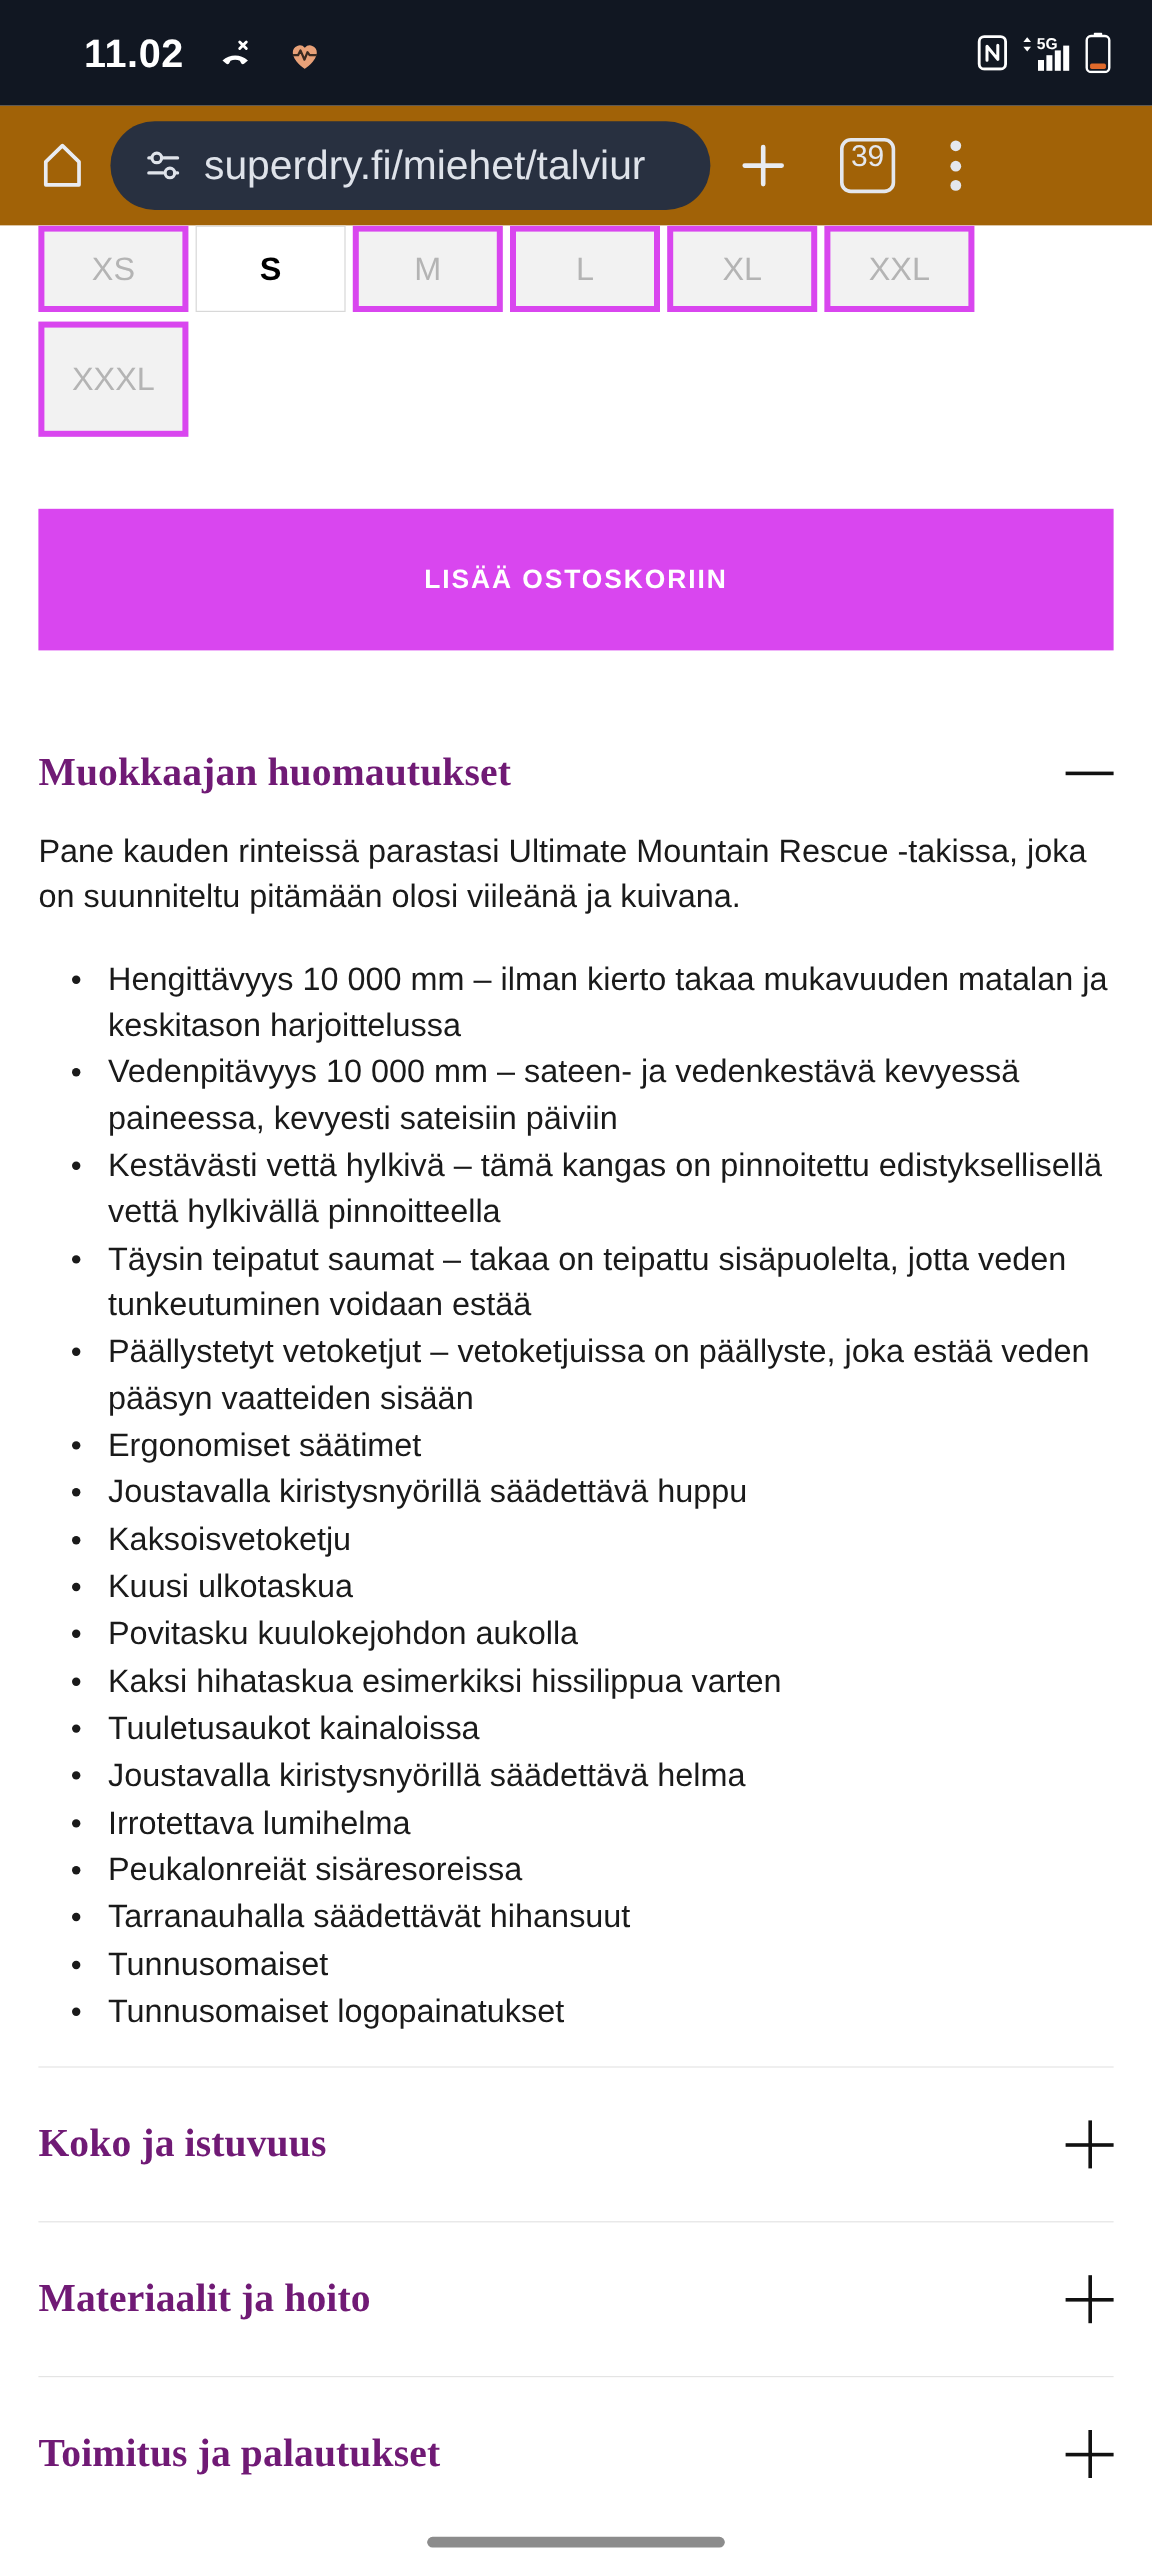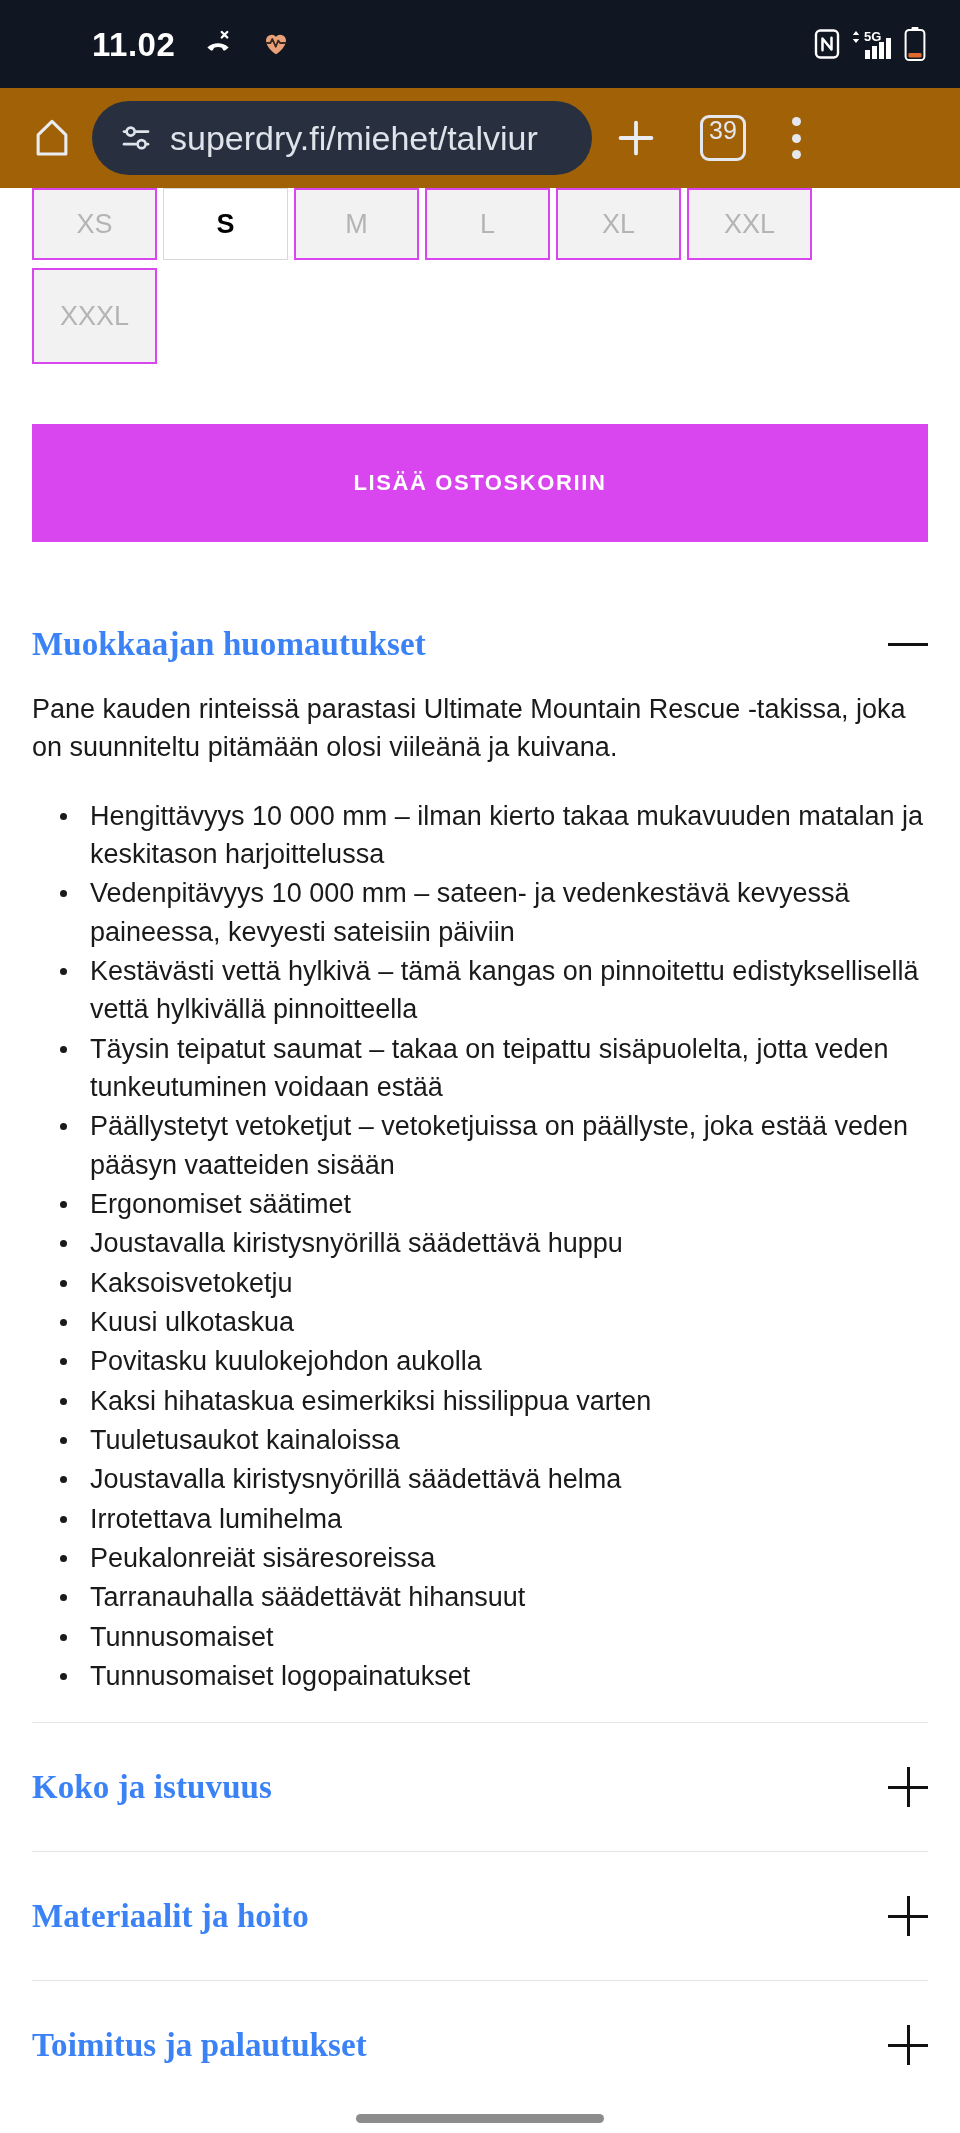--- a/index.html
+++ b/index.html
@@ -14,22 +14,22 @@
   .status-bar {
     height:88px;
     background:#111722;
     display:flex;
     align-items:center;
     justify-content:space-between;
     padding:0 34px 0 0;
     position:relative;
   }
   .status-left {
-    display:flex; align-items:flex-start; gap:28px;
-    padding-left:92px;
+    display:flex; align-items:flex-end; gap:28px;
+    padding-left:70px;
   }
   .status-time {
     color:#ffffff;
     font-size:33px;
     font-weight:700;
     letter-spacing:0.5px;
     line-height:1;
   }
   .icon-call-muted { width:30px; height:30px; display:block; }
   .icon-heart { width:30px; height:30px; display:block; }
@@ -103,21 +103,21 @@
     flex-wrap:wrap;
     gap:0px;
     padding-top:0px;
   }
   .size-btn {
     width:125px;
     height:90px;
     margin-right:6px;
     margin-bottom:8px;
     background:#f2f2f2;
-    border:2px solid #d946ef;
+    border:5px solid #d946ef;
     display:flex;
     align-items:center;
     justify-content:center;
     font-size:27px;
     color:#b4b4b4;
     font-weight:400;
     cursor:pointer;
     user-select:none;
   }
   .size-btn.selected {
@@ -153,21 +153,21 @@
     display:flex;
     align-items:center;
     justify-content:space-between;
     padding:30px 0 26px 0;
     cursor:pointer;
   }
   .acc-title {
     font-family:"Liberation Serif", serif;
     font-size:33px;
     font-weight:700;
-    color:#3b82f6;
+    color:#701a75;
     letter-spacing:0.1px;
   }
   .acc-toggle {
     width:40px; height:40px;
     position:relative;
     flex:0 0 auto;
   }
   .acc-toggle .bar-h {
     position:absolute;
     left:0; top:19px;

